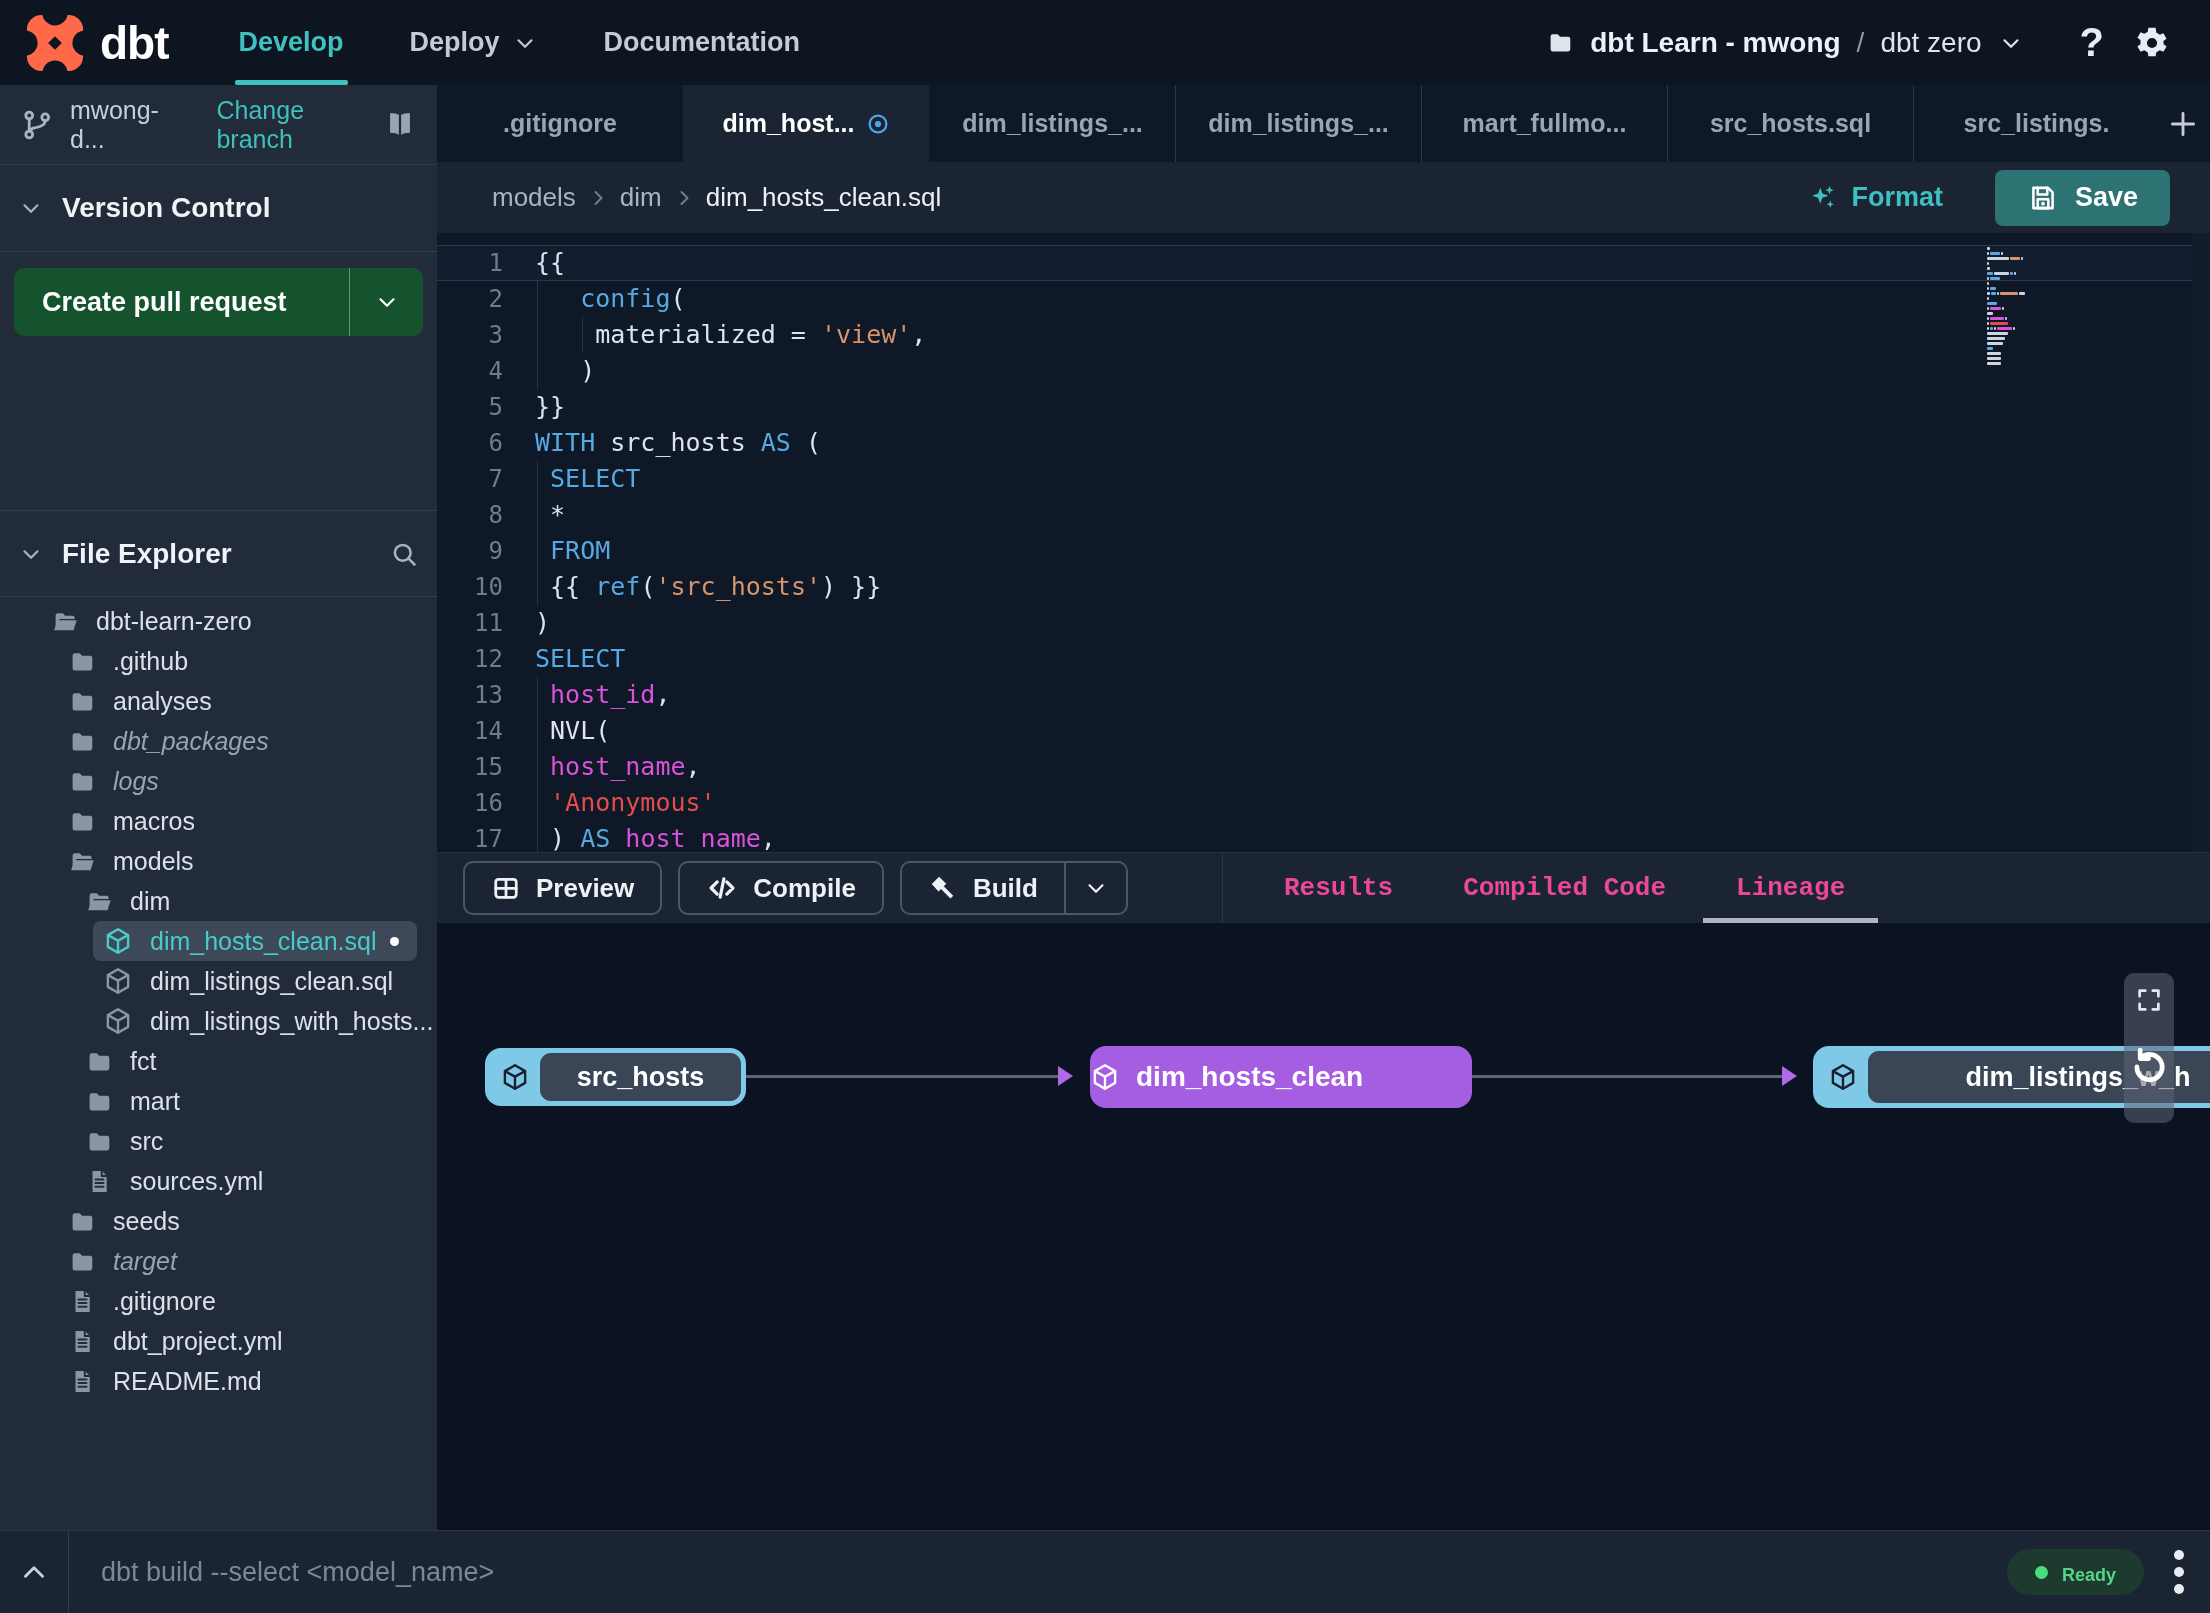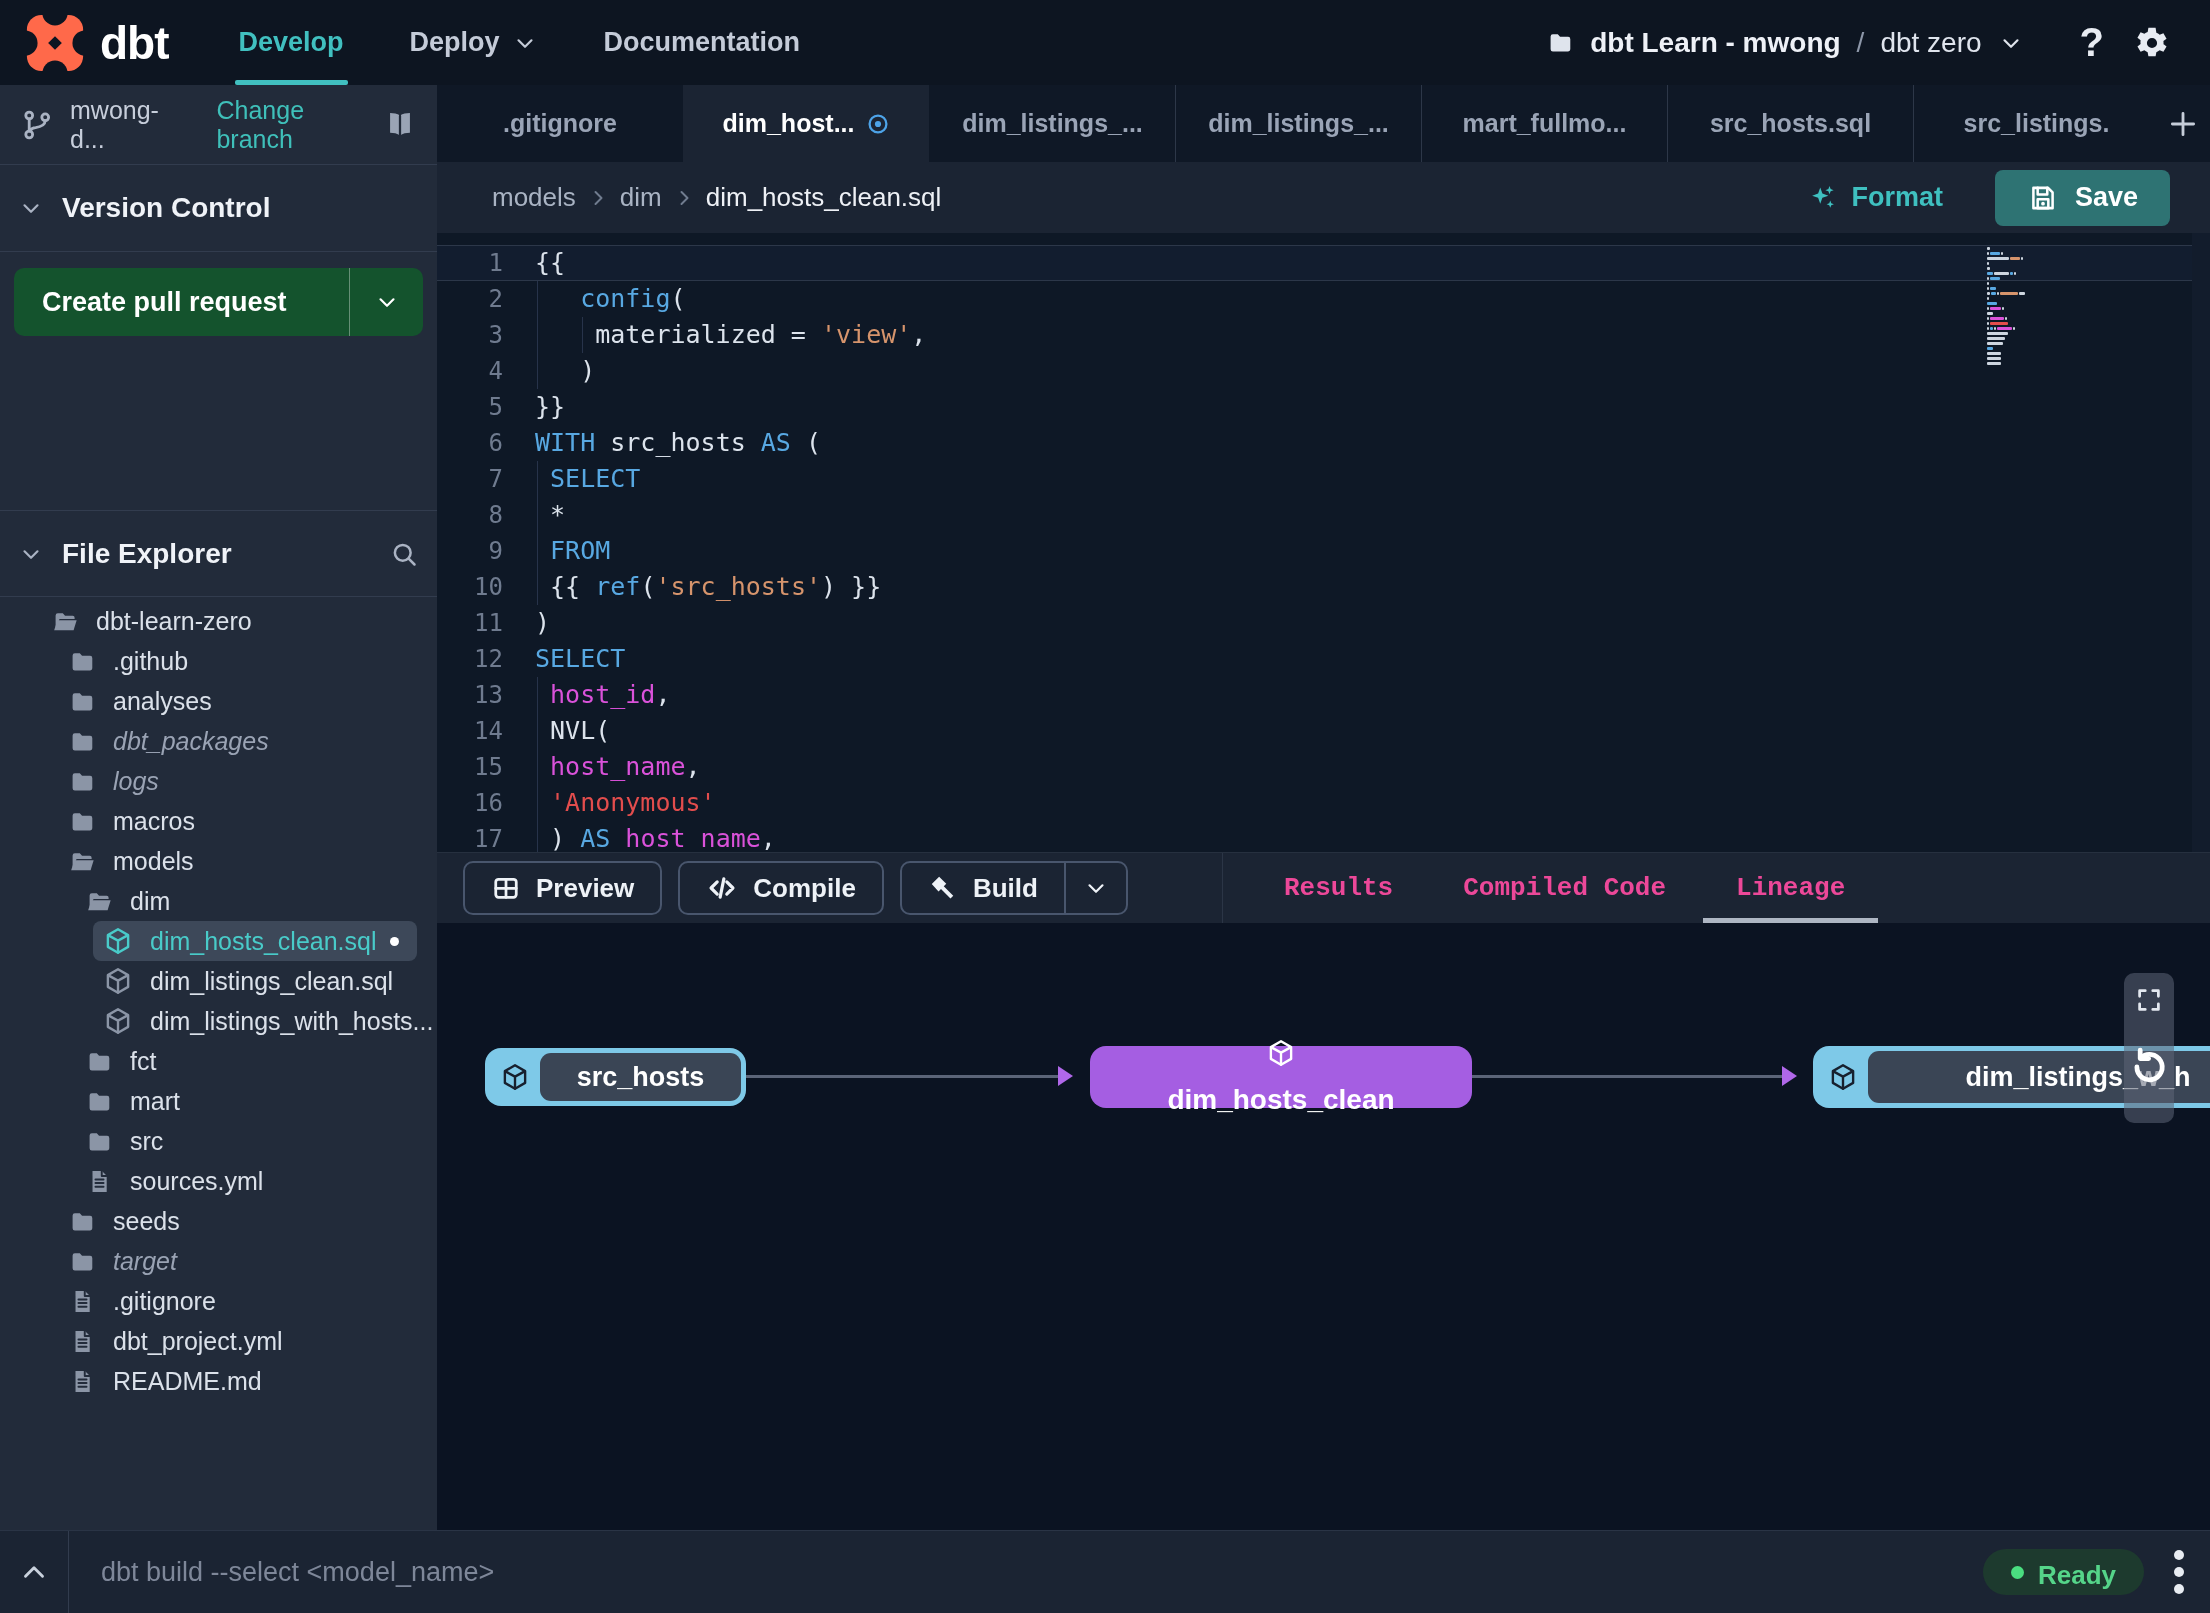--- a/index.html
+++ b/index.html
@@ -118,22 +118,22 @@
   .rtab.active { box-shadow:inset 0 -5px 0 #aeb6c3; }
 
   
   .lineage { flex:1; background:#0b1322; position:relative; overflow:hidden; }
   .node { position:absolute; display:flex; align-items:center; cursor:pointer; }
   .node.blue { background:#7ec9e8; border-radius:16px; padding:5px; }
   .node.blue .node-cube { width:50px; display:flex; justify-content:center; color:#17202e; }
   .node.blue .node-label { background:#3a4555; border-radius:11px; flex:1; height:100%;
     display:flex; align-items:center; justify-content:center; color:#fff; font-size:27px;
     font-weight:700; padding:0 16px; white-space:nowrap; }
-  .node.purple { background:#a55ee2; border-radius:16px; justify-content:center; gap:16px;
-    color:#fff; font-size:28px; font-weight:700;flex-direction:column; }
+  .node.purple { background:#a55ee2; border-radius:16px; gap:16px;
+    color:#fff; font-size:28px; font-weight:700; }
   .node.purple .node-label { white-space:nowrap; }
   .n1 { left:48px;  top:125px; width:261px; height:58px; }
   .n2 { left:653px; top:123px; width:382px; height:62px; }
   .n3 { left:1376px;top:123px; width:480px; height:62px; }
   .edge { position:absolute; top:152px; height:3px; background:#5b6478; }
   .e1 { left:309px;  width:312px; }
   .e2 { left:1035px; width:310px; }
   .edge-arrow { position:absolute; top:143px; width:0; height:0;
     border-top:10px solid transparent; border-bottom:10px solid transparent;
     border-left:15px solid #b168ea; }
@@ -148,21 +148,21 @@
   .statusbar { height:83px; background:#1b2433; border-top:1px solid #2a3445; display:flex;
     align-items:center; }
   .sb-chev { width:68px; display:flex; justify-content:center; color:#c9d1dd; cursor:pointer; }
   .sb-div { width:1px; align-self:stretch; background:#323c4e; }
   .sb-cmd { margin-left:32px; color:#7e8799; font-size:27px;
     font-family:"Liberation Sans", sans-serif; }
   .sb-right { margin-left:auto; display:flex; align-items:center; gap:26px; margin-right:22px; }
   .ready-pill { height:46px; background:#1d3a2e; border-radius:24px; display:flex;
     align-items:center; gap:14px; padding:0 28px; }
   .ready-dot { width:13px; height:13px; border-radius:50%; background:#4ade80; }
-  .ready-text { color:#55d589; font-size:26px; font-weight:600;margin-top:7px; }
+  .ready-text { color:#55d589; font-size:18px; font-weight:600;margin-top:7px; }
   .kebab { display:flex; flex-direction:column; gap:7px; cursor:pointer; padding:4px; }
   .kebab i { width:10px; height:10px; border-radius:50%; background:#e8ecf2; }
 </style>
 </head>
 <body>
 
 <div class="navbar">
   <div class="brand">
     <svg width="62" height="62" viewBox="0 0 64 64">
       <rect x="3" y="3" width="58" height="58" rx="15" fill="#ff694a"></rect>

